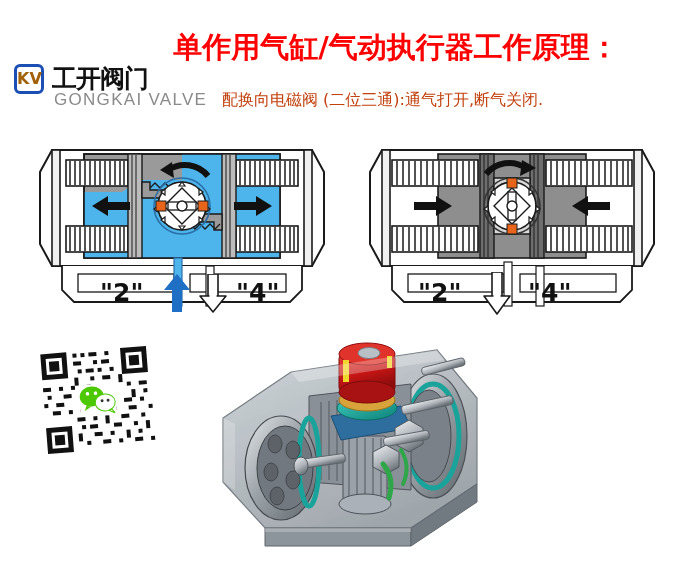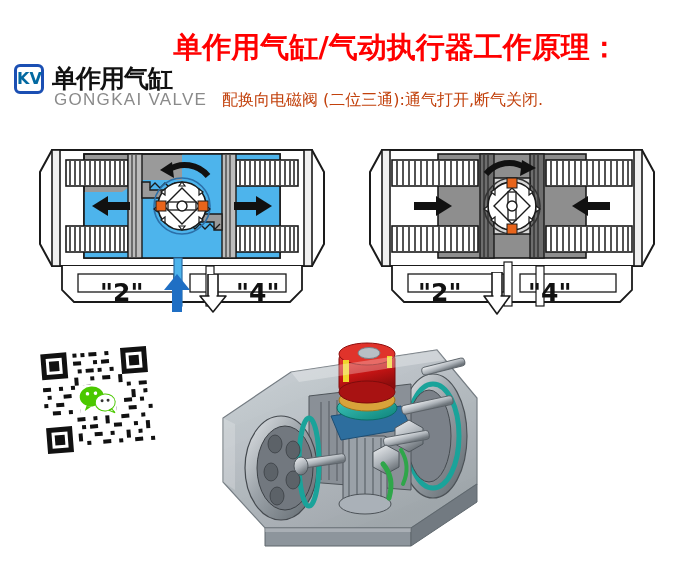--- a/index.html
+++ b/index.html
@@ -15,21 +15,21 @@
     position:absolute;left:0;top:28px;width:700px;
     text-align:center;padding-left:92px;box-sizing:border-box;
     color:#ff0000;font-size:29px;font-weight:bold;letter-spacing:0px;
     font-family:"DejaVu Sans","Liberation Sans",sans-serif;
     white-space:nowrap;
   }
   .logo{position:absolute;left:14px;top:62px;width:175px;height:48px;}
   .logo-mark{
     position:absolute;left:0;top:2px;width:30px;height:30px;
     border:3px solid #1b4fb3;border-radius:6px;box-sizing:border-box;
-    color:#0369a1;font-weight:bold;font-size:16px;line-height:24px;text-align:center;
+    color:#a16207;font-weight:bold;font-size:16px;line-height:24px;text-align:center;
     font-family:"DejaVu Sans","Liberation Sans",sans-serif;
   }
   .logo-cn{
     position:absolute;left:38px;top:0px;color:#111;font-size:25px;font-weight:bold;
     font-family:"DejaVu Sans","Liberation Sans",sans-serif;white-space:nowrap;
     letter-spacing:-1px;
   }
   .logo-en{
     position:absolute;left:40px;top:28px;color:#8a8a8a;font-size:17px;
     letter-spacing:1.3px;white-space:nowrap;
@@ -65,21 +65,21 @@
 </style>
 </head>
 <body>
 
 <div class="page">
 
   <div class="title">单作用气缸/气动执行器工作原理：</div>
 
   <div class="logo">
     <div class="logo-mark">KV</div>
-    <div class="logo-cn">单作用气缸</div>
+    <div class="logo-cn">工开阀门</div>
     <div class="logo-en">GONGKAI VALVE</div>
   </div>
 
   <div class="subtitle">配换向电磁阀 (二位三通):通气打开,断气关闭.</div>
 
   <div class="panel left">
     <svg width="320" height="180" viewBox="0 0 320 180">
       <defs>
         <g id="springCoilsL">
           <rect x="0" y="0" width="62" height="26" fill="#ffffff" stroke="#1a1a1a" stroke-width="1.6"></rect>

